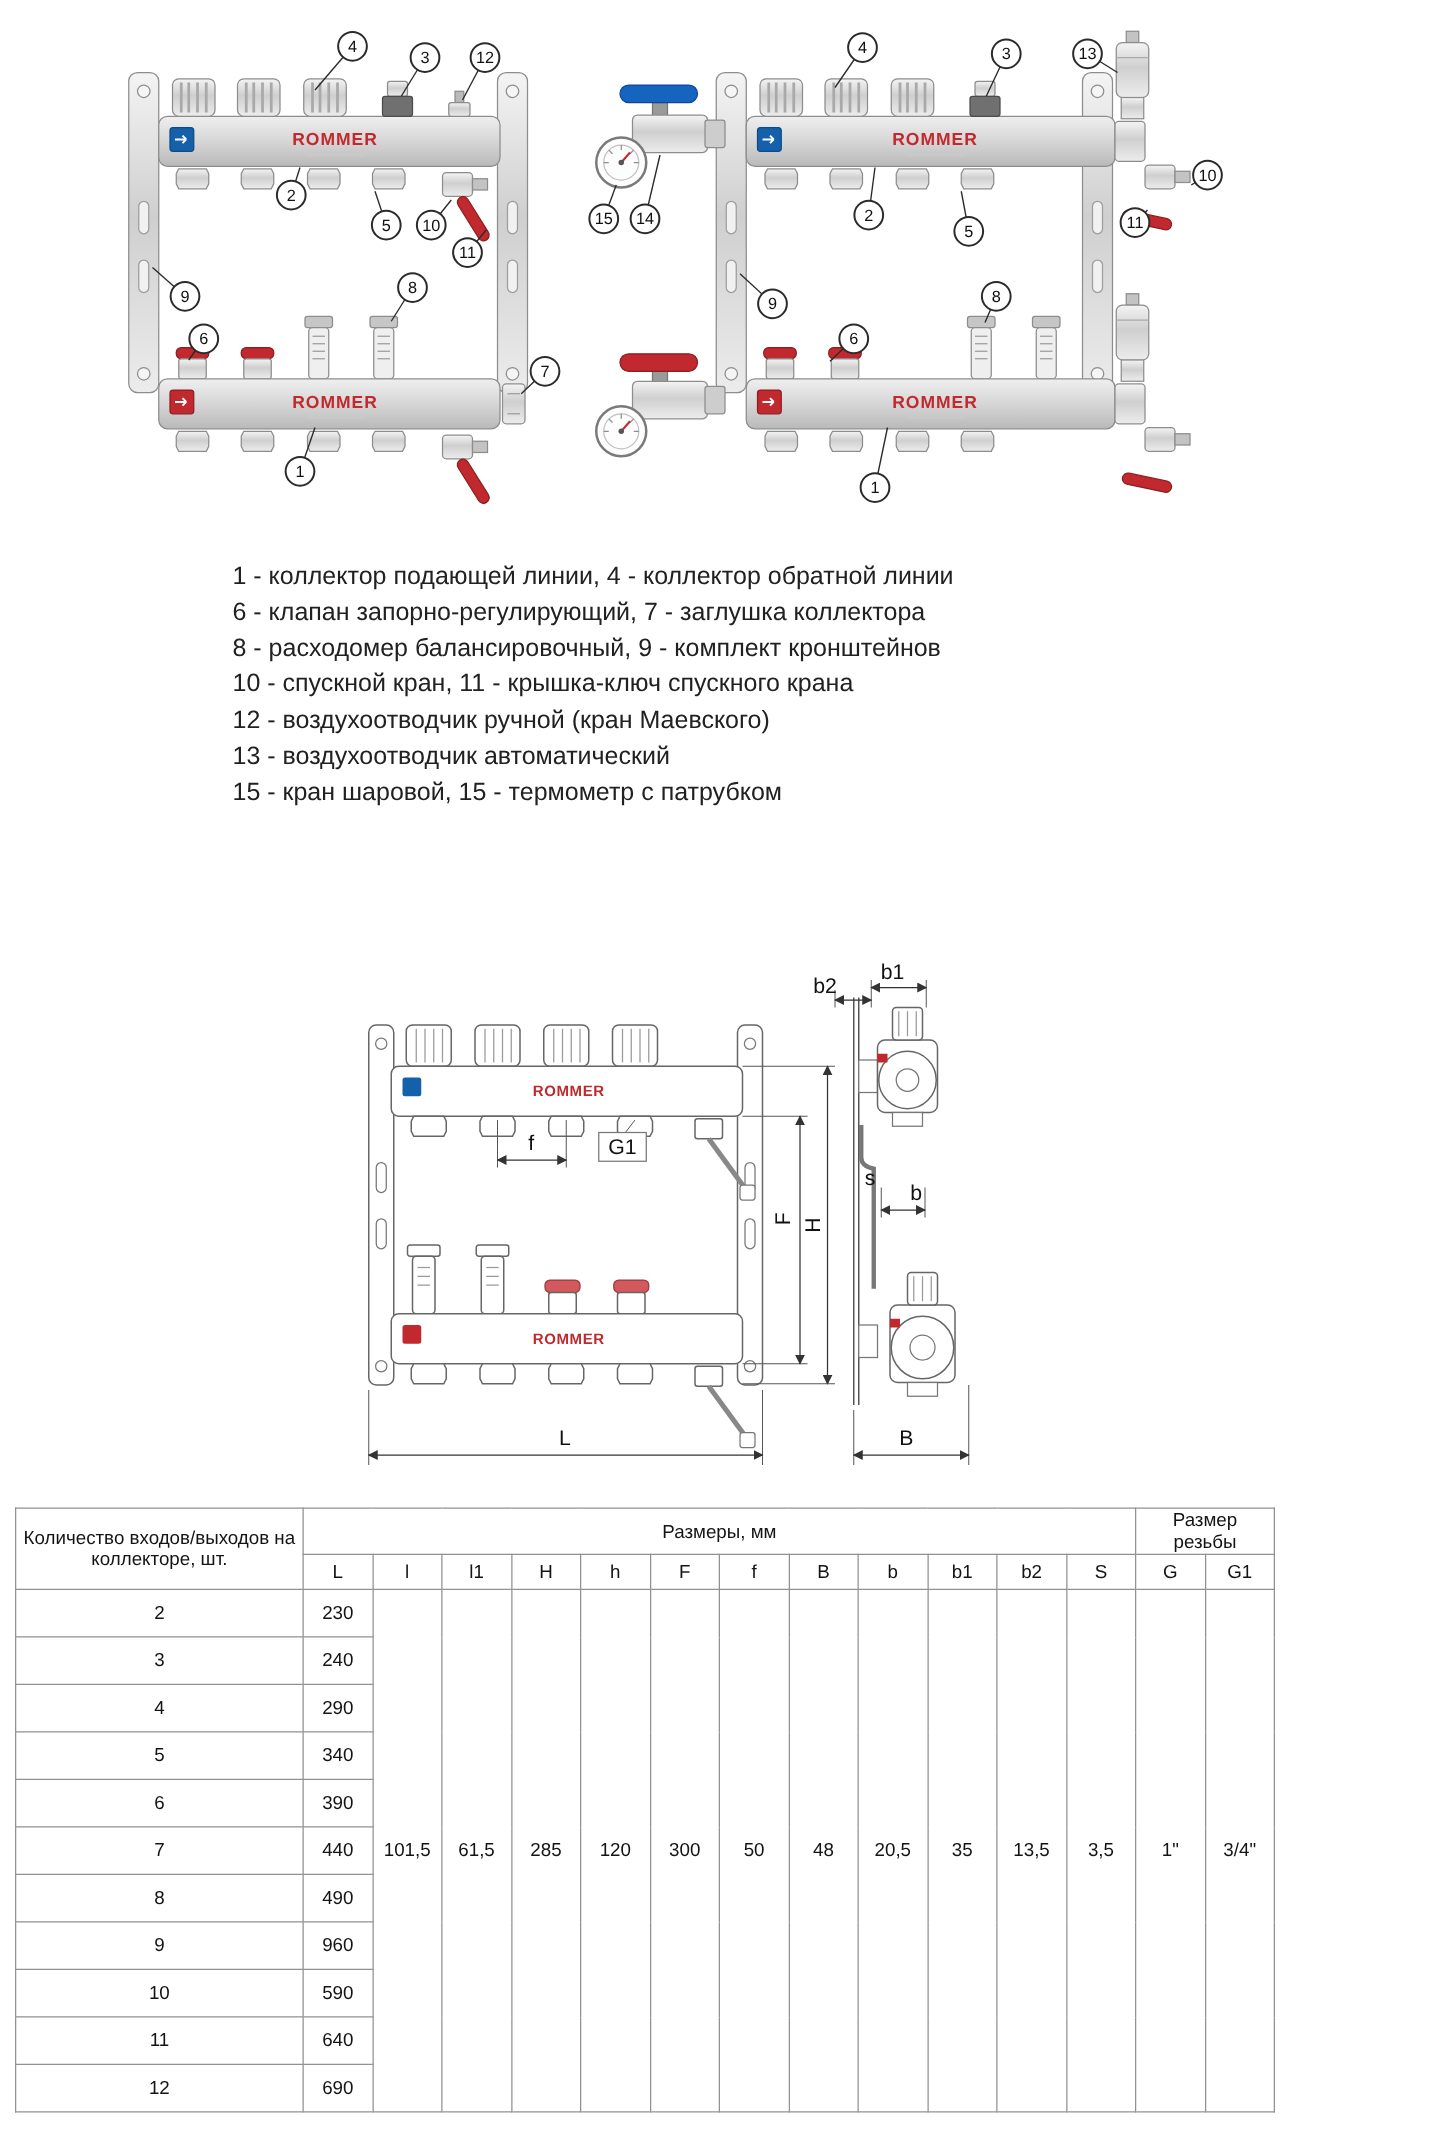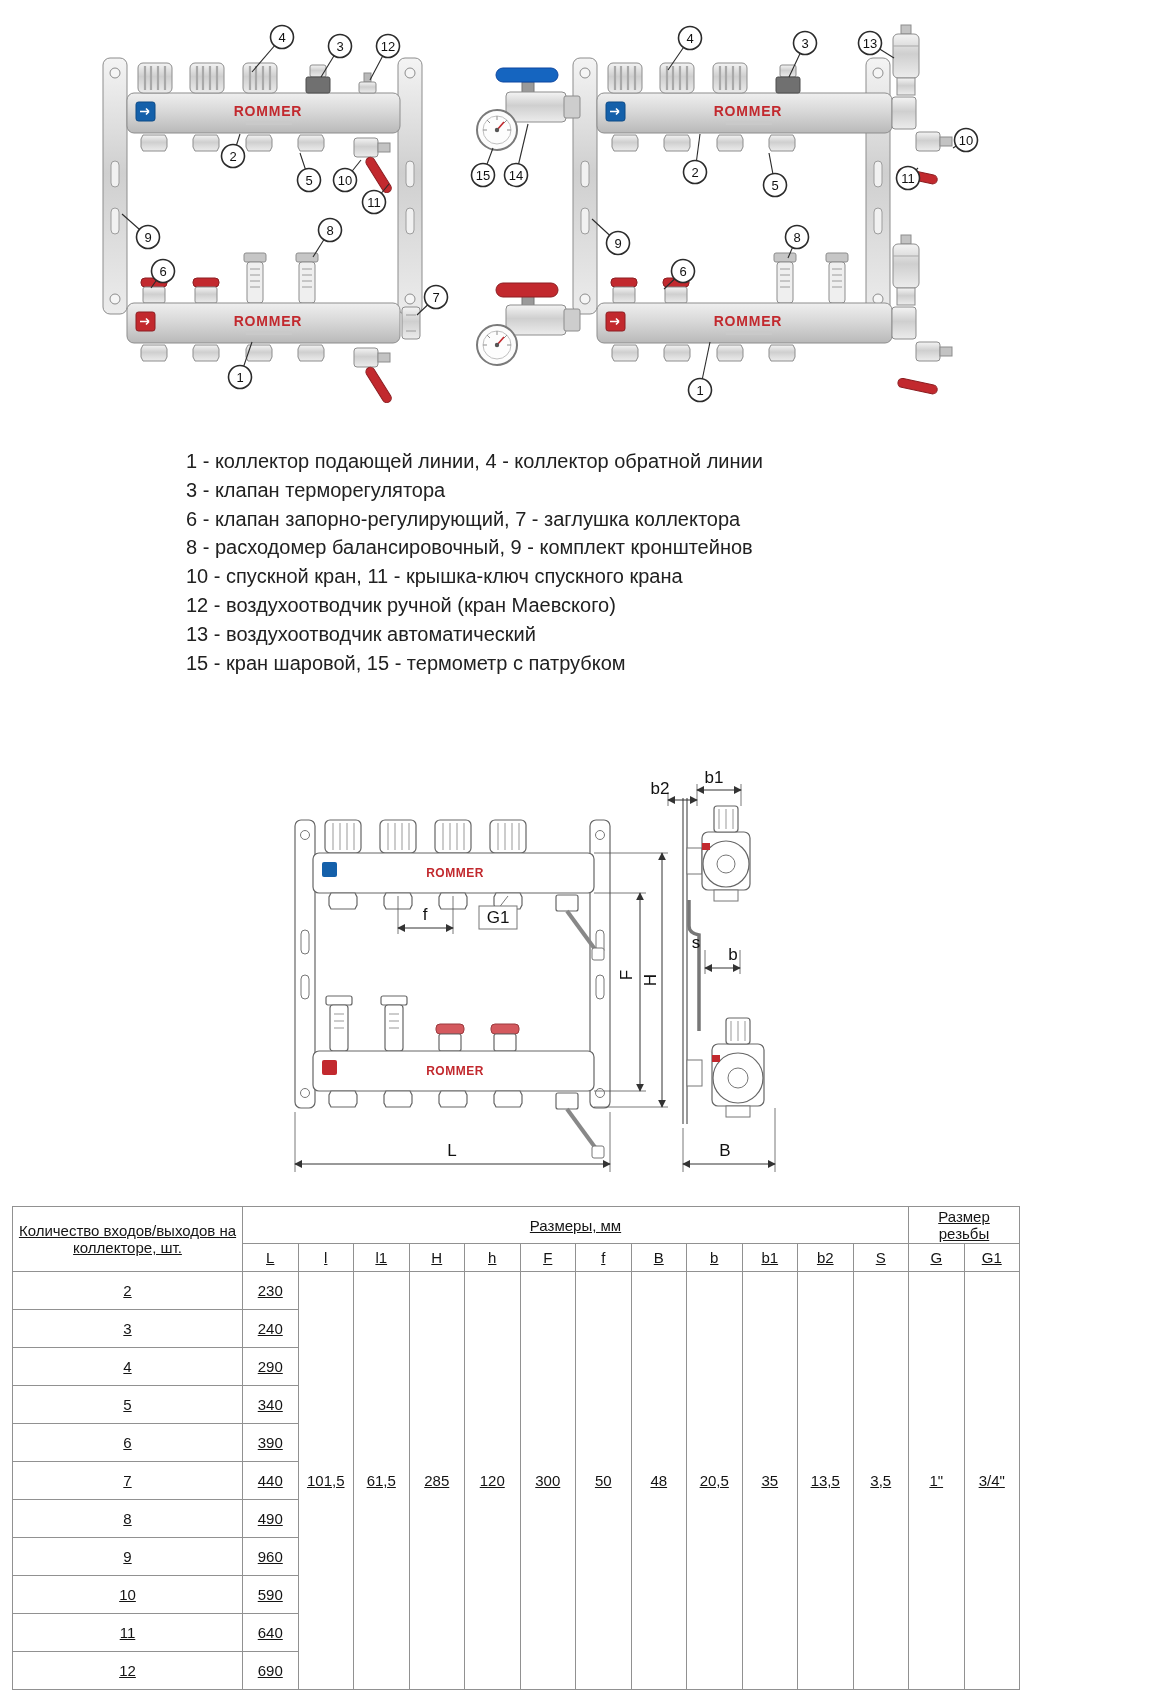--- a/index.html
+++ b/index.html
@@ -19,21 +19,21 @@
               letter-spacing:.8px;text-anchor:middle;}
   .brand-text-sm{font-size:12px;letter-spacing:.5px;}
   .dim-label{font-family:"Liberation Sans",sans-serif;font-size:17px;fill:#111;text-anchor:middle;}
   .dim-line{stroke:#333;stroke-width:1;fill:none;}
   .ext-line{stroke:#555;stroke-width:.8;}
   .outline{fill:#fff;stroke:#666;stroke-width:1.2;}
   .outline-thin{fill:#fff;stroke:#777;stroke-width:1;}
 
   
   .spec-table{position:absolute;left:12px;top:1206px;width:1008px;border-collapse:collapse;
-              table-layout:fixed;font-size:15px;color:#141414;text-decoration:underline;}
+              table-layout:fixed;font-size:15px;color:#141414;}
   .spec-table th,.spec-table td{border:1px solid #919191;font-weight:400;text-align:center;
               vertical-align:middle;padding:1px 2px;background:#fff;}
   .spec-table thead th{height:28px;}
   .spec-table tbody td{height:38px;}
   .col-count{width:230px;}
   .th-count{padding:2px 18px;}
 </style>
 </head>
 <body>
 
@@ -353,21 +353,20 @@
             <line x1="700" y1="390" x2="710" y2="342" class="callout-line"></line>
             <circle cx="700" cy="390" r="11.5" class="callout-circle"></circle>
             <text x="700" y="394.5" class="callout-num">1</text>
           </g>
         </g>
     </g>
   </svg>
 
   <div class="legend">
     <div class="legend-line">1 - коллектор подающей линии, 4 - коллектор обратной линии</div>
-    <div class="legend-line">3 - клапан терморегулятора</div>
     <div class="legend-line">6 - клапан запорно-регулирующий, 7 - заглушка коллектора</div>
     <div class="legend-line">8 - расходомер балансировочный, 9 - комплект кронштейнов</div>
     <div class="legend-line">10 - спускной кран, 11 - крышка-ключ спускного крана</div>
     <div class="legend-line">12 - воздухоотводчик ручной (кран Маевского)</div>
     <div class="legend-line">13 - воздухоотводчик автоматический</div>
     <div class="legend-line">15 - кран шаровой, 15 - термометр с патрубком</div>
   </div>
 
   <svg class="dims-svg" xmlns="http://www.w3.org/2000/svg" width="1161" height="450" viewBox="0 755 1161 450">
     <defs>

